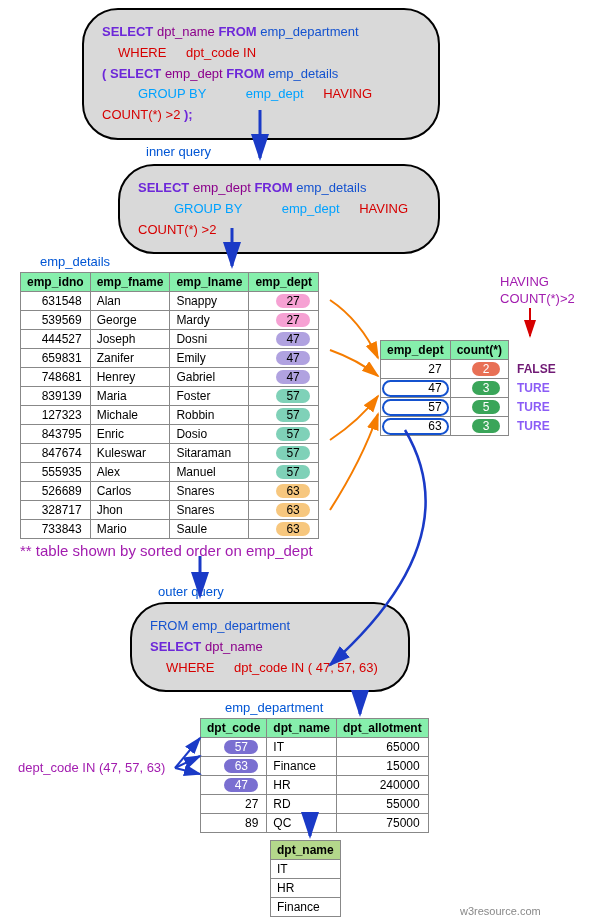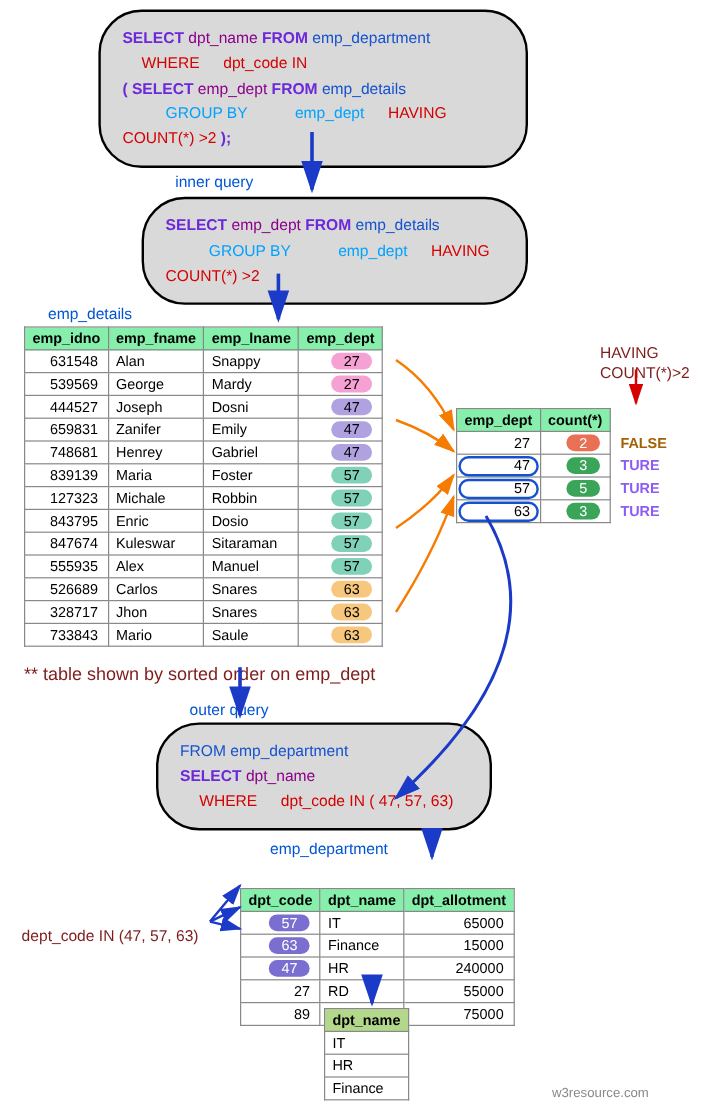--- a/index.html
+++ b/index.html
@@ -28,21 +28,21 @@
   .kw-black { color: #6d28d9; font-weight: bold; }
   .kw-purple { color: #8b008b; }
   .kw-blue { color: #1452cf; }
   .kw-red { color: #d60000; margin-left: 16px; }
   .kw-cyan { color: #00a2ff; margin-left: 36px; }
   .label {
     position: absolute;
     font-family: Arial, sans-serif;
   }
   .label-blue { color: #0055d4; }
-  .label-red { color: #7f1d1d; margin-top: 12px; }
+  .label-red { color: #a21caf; }
 
   table.data {
     position: absolute;
     border-collapse: collapse;
     font-size: 12px;
     background: #fff;
   }
   table.data th, table.data td {
     border: 1px solid #888;
     padding: 2px 6px;
@@ -62,21 +62,21 @@
     text-align: center;
     border-radius: 10px;
     padding: 0 6px;
   }
   .p27 { background: #f6a1d3; }
   .p47 { background: #b0a2e0; }
   .p57 { background: #7fd1b8; }
   .p63 { background: #f7c77e; }
   .count-ok { background: #3aa559; color: #fff; border-radius: 10px; display:inline-block; min-width:18px; text-align:center; padding:0 5px;}
   .count-bad { background: #e87055; color: #fff; border-radius: 10px; display:inline-block; min-width:18px; text-align:center; padding:0 5px;}
-  .truth { color: #a16207; font-weight: bold; }
+  .truth { color: #701a75; font-weight: bold; }
   .truth-ok { color: #8b5cf6; font-weight: bold; }
 
   
   svg.arrows {
     position: absolute; top:0; left:0; width:594px; height:924px; pointer-events:none;
   }
   .footer {
     position:absolute;
     font-size:11px;
     color:#888;
@@ -277,21 +277,21 @@
   <div>
     <span class="kw-red">WHERE</span>
     <span class="kw-red">dpt_code IN ( 47, 57, 63)</span>
   </div>
 </div>
 
 <div class="label label-blue" style="left:225px; top:700px;">emp_department</div>
 
 <div class="label label-red" style="left:18px; top:760px;">dept_code IN (47, 57, 63)</div>
 
-<table class="data" style="left:200px; top:718px;margin-top:22px;" id="tbl-emp-dept">
+<table class="data" style="left:200px; top:718px;" id="tbl-emp-dept">
   <thead>
         <tr id="emp-dept-head">
           <th>dpt_code</th>
           <th>dpt_name</th>
           <th>dpt_allotment</th>
         </tr>
       </thead>
   <tbody id="emp-dept-body">
         <tr>
           <td class="num"><span class="pill p47" style="background: rgb(122, 111, 209); color: rgb(255, 255, 255);">57</span></td>

